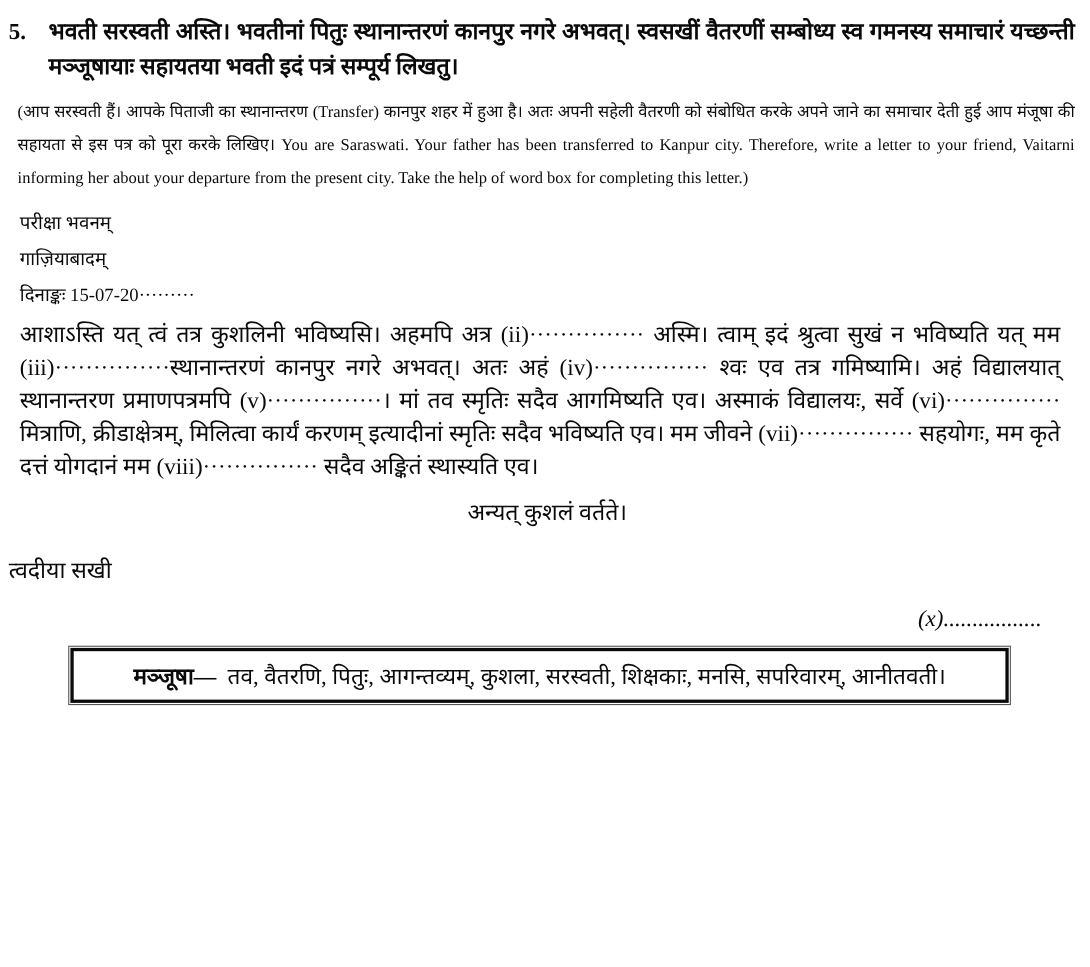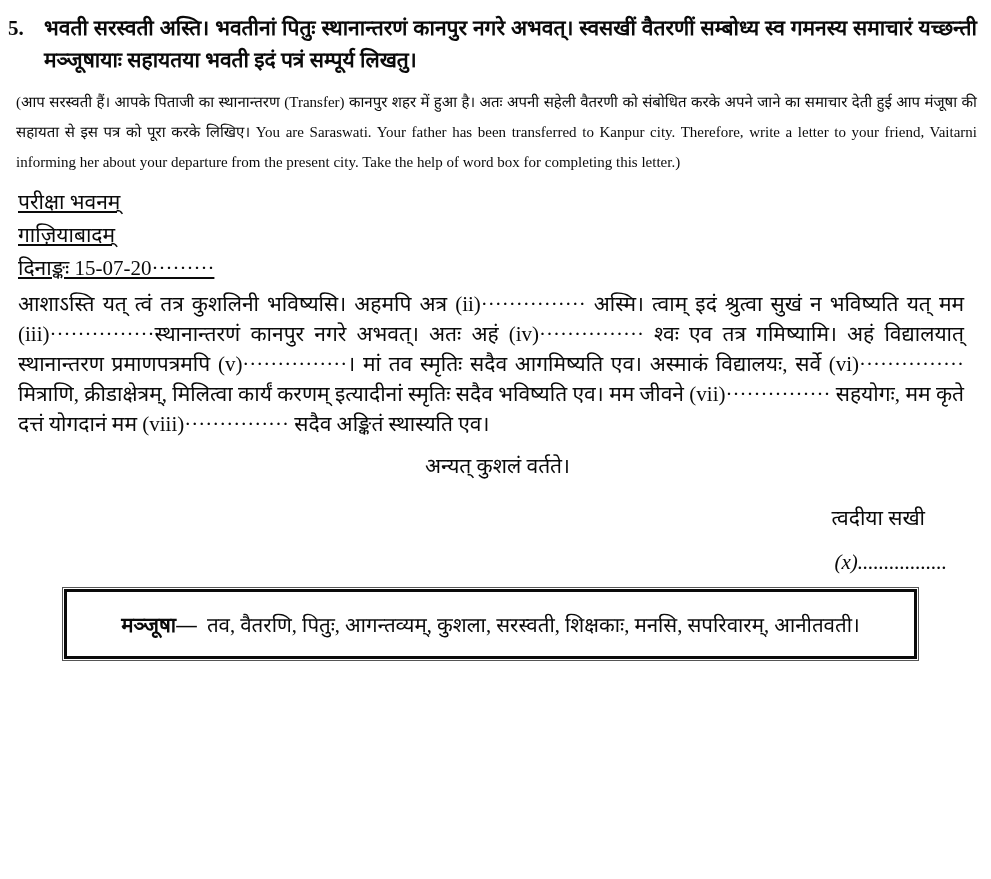--- a/index.html
+++ b/index.html
@@ -37,61 +37,60 @@
   
   .instruction {
     margin: 11px 0 0 8px;
     font-size: 15px;
     line-height: 30px;
     text-align: justify;
   }
   
   .letter-line {
     margin-left: 10px;
-    font-size: 21px;
+    font-size: 17px;
     line-height: 33px;
     white-space: nowrap;
-    text-decoration: underline;
   }
   .letter-header { margin-top: 9px; }
   .salutation .letter-line { line-height: 32px; }
   .body-para {
     margin: 4px 13px 0 10px;
     font-size: 21px;
     line-height: 30px;
     text-align: justify;
   }
   .closing {
     margin: 12px 0 0 10px;
     font-size: 21px;
     line-height: 30px;
     text-align: center;
   }
   .signoff {
     margin-top: 22px;
     padding-right: 52px;
-    text-align: right;
+    text-align: left;
     font-size: 21px;
     line-height: 30px;
   }
   .signoff-blank {
     margin-top: 14px;
     padding-right: 30px;
     text-align: right;
     font-size: 21px;
     line-height: 30px;
     font-style: italic;
   }
   
   .manjusha-box {
     margin: 12px 60px 0 56px;
     border: 3px solid #0a0a0a;
     outline: 1px solid #555;
     outline-offset: 1px;
-    padding: 18px 12px;
+    padding: 8px 12px;
     font-size: 20.5px;
     text-align: center;
     background: #fff;
   }
   .bold { font-weight: bold; }
 </style>
 </head>
 <body>
 
 <div class="page">

